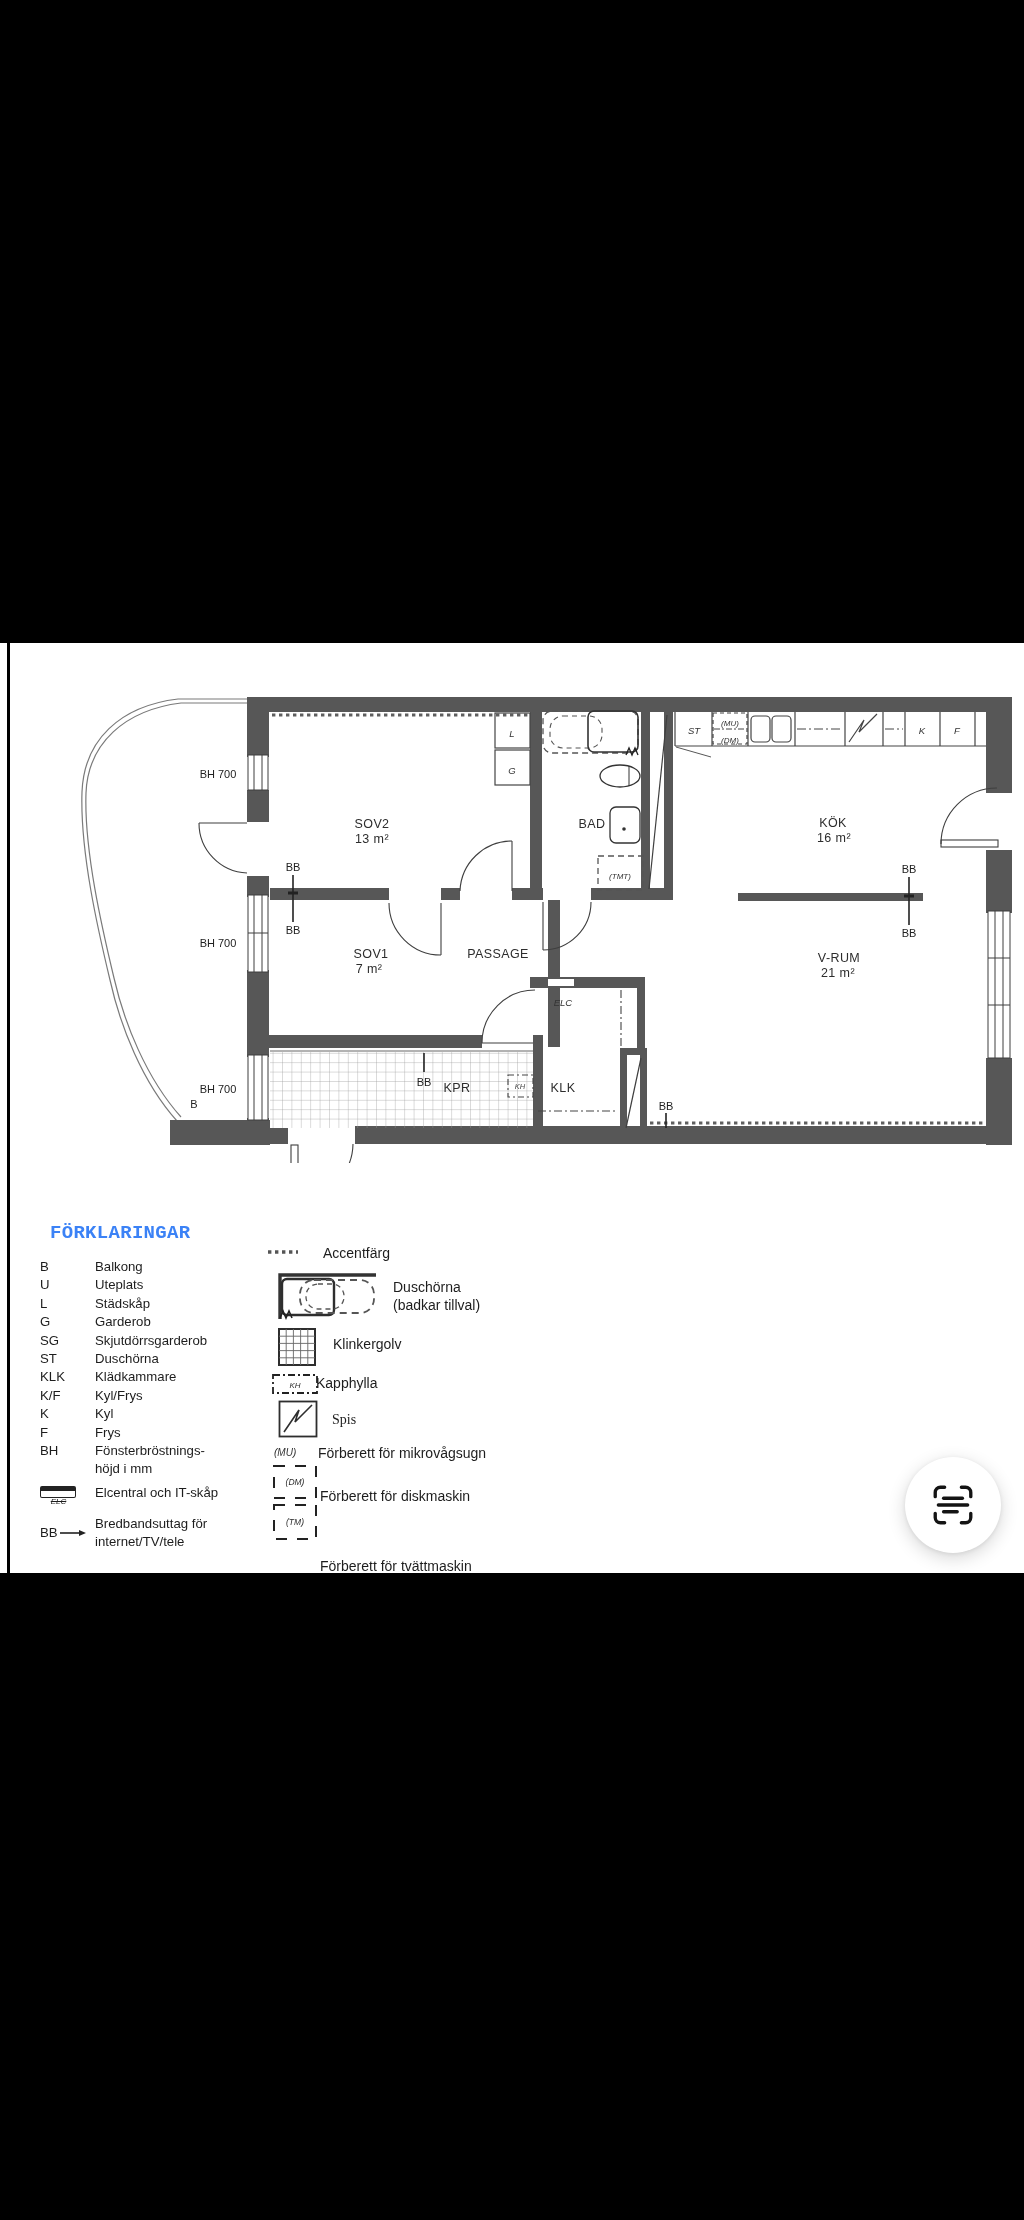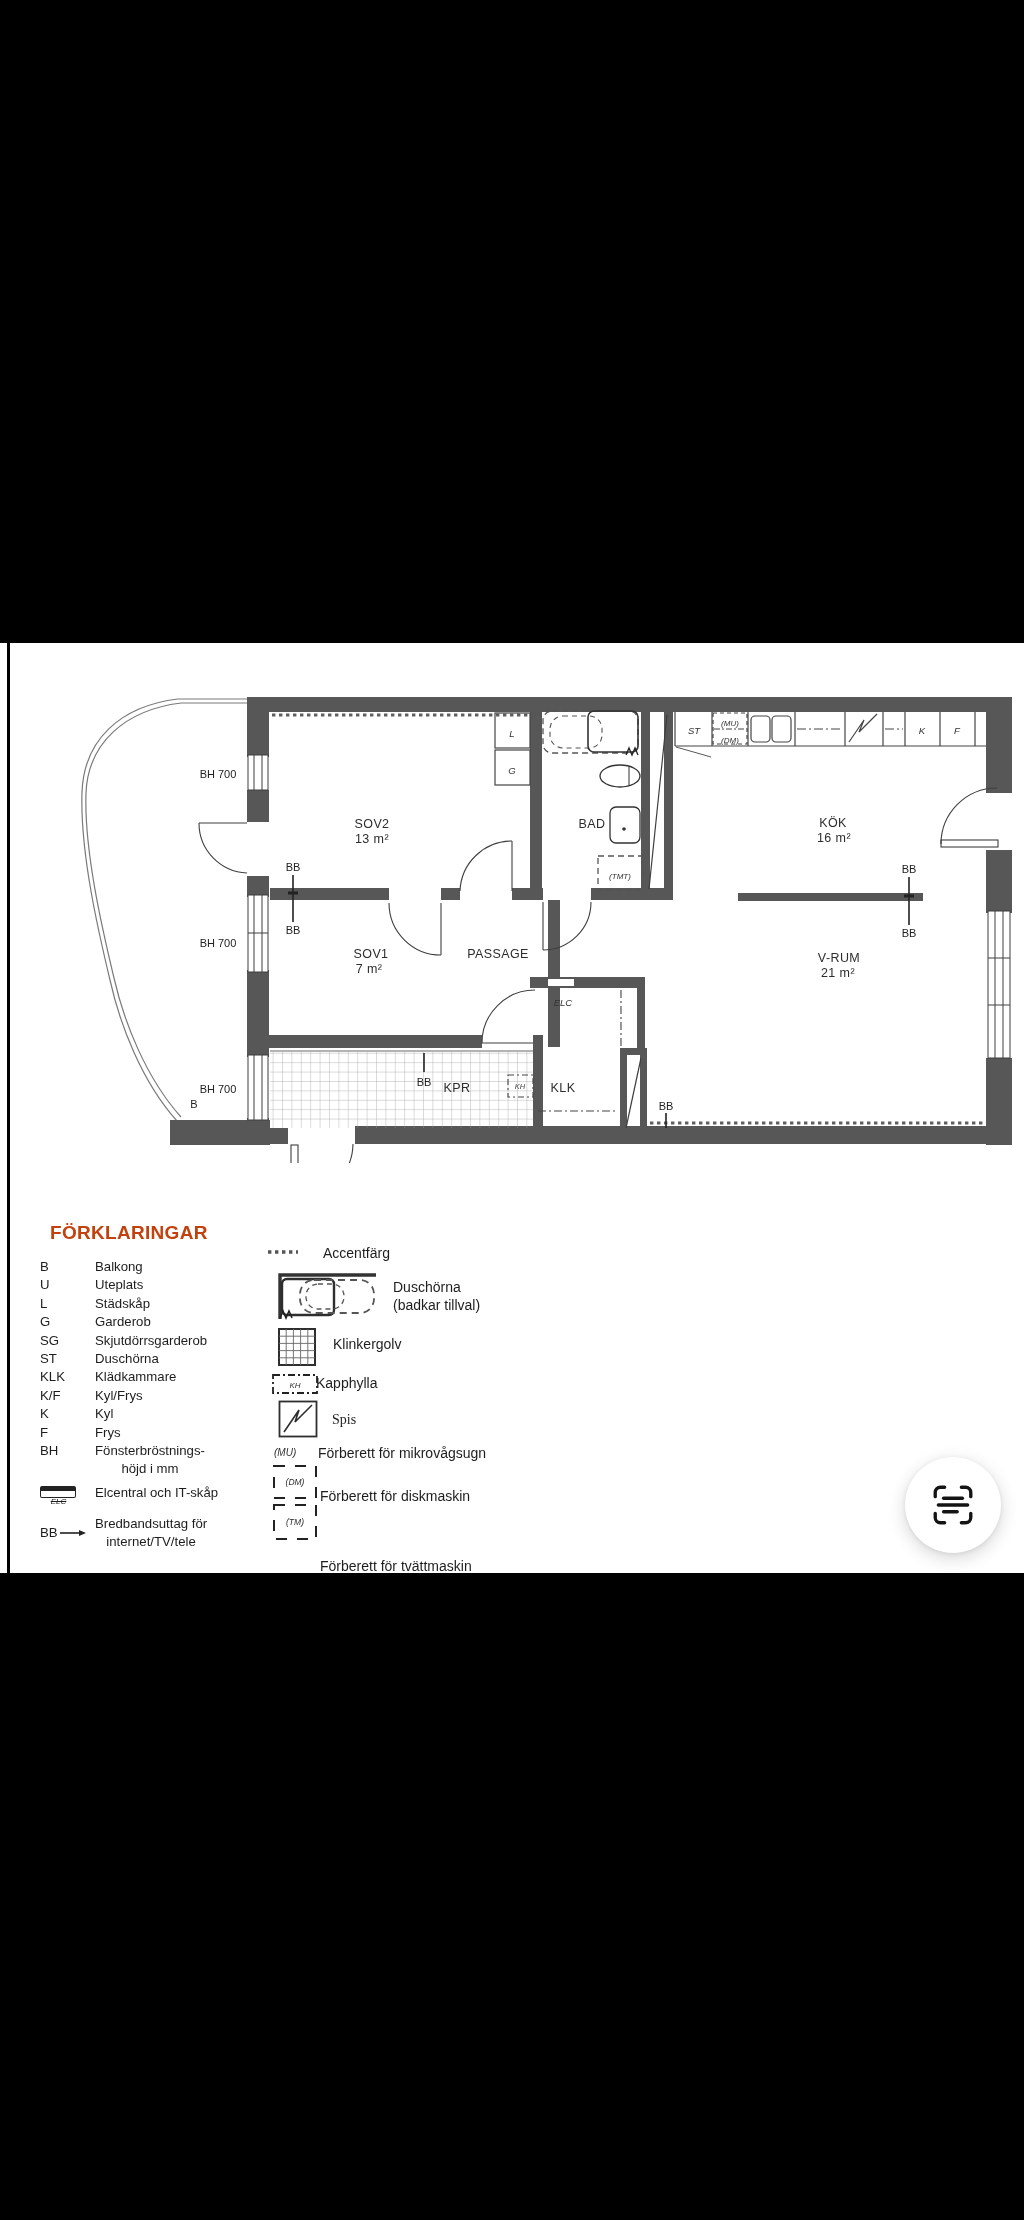--- a/index.html
+++ b/index.html
@@ -17,29 +17,29 @@
   
   text{font-family:"Liberation Sans","DejaVu Sans",sans-serif;fill:#2d2d2d;}
   .room{font-size:12.5px;letter-spacing:.4px;text-anchor:middle;}
   .mark{font-size:11px;text-anchor:middle;fill:#222;}
   .fix{font-size:9.5px;font-style:italic;text-anchor:middle;fill:#333;}
   .tiny{font-size:8px;font-style:italic;text-anchor:middle;fill:#333;}
   .kh{font-size:7.5px;font-style:italic;text-anchor:middle;fill:#444;}
   
   #legend-title{
     position:absolute;left:50px;top:1222px;font-size:19px;font-weight:600;
-    color:#c2410c;letter-spacing:.3px;
+    color:#3b82f6;letter-spacing:.3px;font-family:Liberation Mono, monospace;
   }
   #legend-left{
     position:absolute;left:40px;top:1256px;width:230px;color:#1d1d1d;
     font-size:13.2px;line-height:18.4px;
   }
   .lrow{display:flex;}
   .labbr{width:55px;flex:none;}
-  .llabel{white-space:pre-line;text-align:center;}
+  .llabel{white-space:pre-line;}
   .lrow.elc-row{margin-top:5px;height:24px;align-items:flex-start;}
   .lrow.bb-row{margin-top:7px;}
   .elc-icon{width:34px;height:6px;border:1.5px solid #222;border-top:5px solid #222;
     border-radius:2px;margin-top:2px;}
   .elc-text{font-style:italic;font-size:8px;text-decoration:line-through;
     text-align:center;width:37px;line-height:8px;}
   .bb-abbr{display:flex;align-items:center;gap:2px;width:55px;flex:none;}
   
   .sym-icon,.sym-label{position:absolute;color:#1d1d1d;}
   .sym-label{font-size:14px;line-height:17.5px;white-space:pre-line;}

